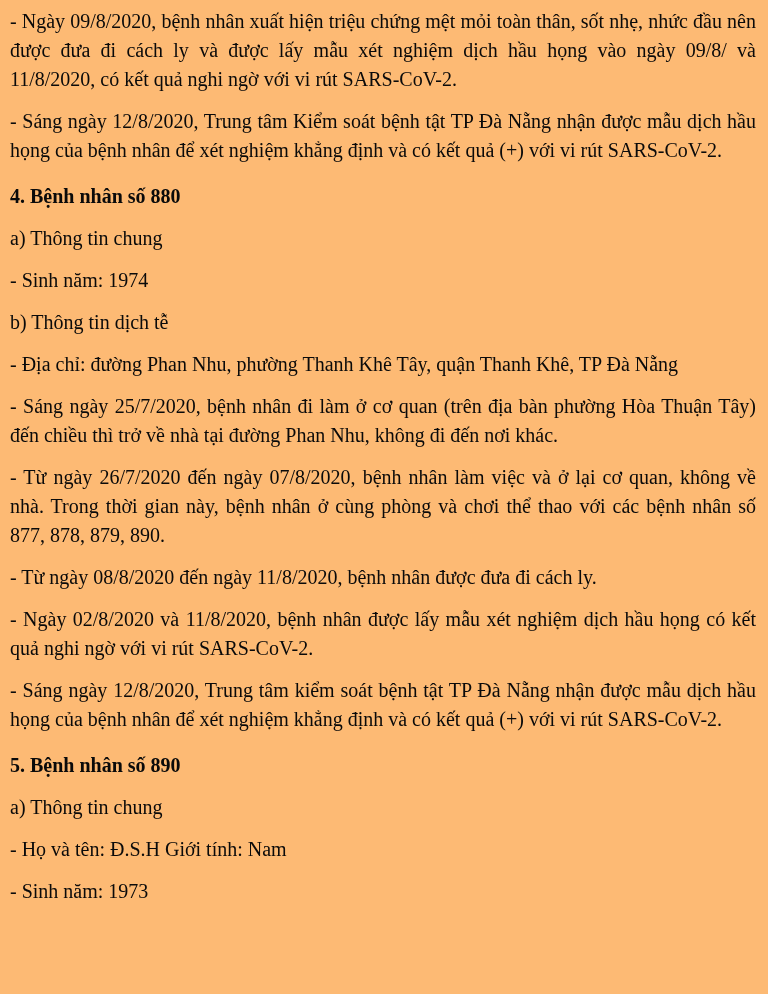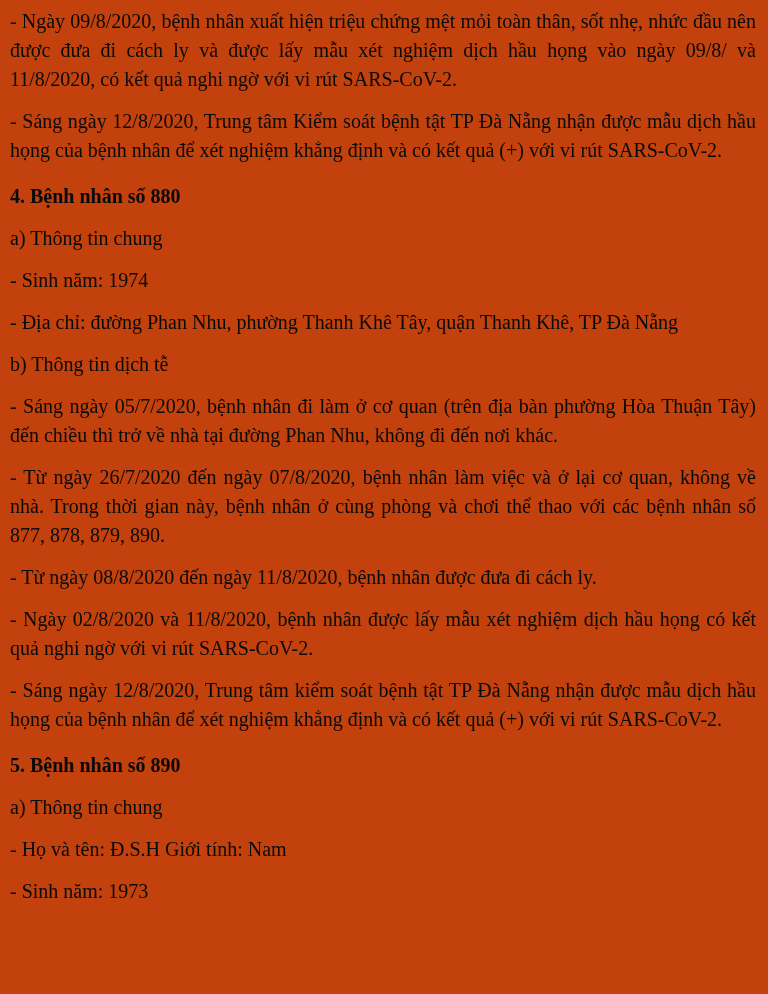--- a/index.html
+++ b/index.html
@@ -4,21 +4,21 @@
 <style>
   html, body {
     margin: 0;
     padding: 0;
     background: #ffffff;
   }
   .page {
     width: 768px;
     min-height: 994px;
     box-sizing: border-box;
-    background: #c2410c;
+    background: #fdba74;
     padding: 7px 12px 8px 10px;
     font-family: "Liberation Serif", "DejaVu Serif", serif;
     font-size: 20px;
     line-height: 29px;
     color: #0a0a0a;
   }
   .page p {
     margin: 0 0 13px 0;
     text-align: justify;
     text-justify: inter-word;
@@ -34,23 +34,23 @@
 </style>
 </head>
 <body>
 
 <main class="page">
   <p>- Ngày 09/8/2020, bệnh nhân xuất hiện triệu chứng mệt mỏi toàn thân, sốt nhẹ, nhức đầu nên được đưa đi cách ly và được lấy mẫu xét nghiệm dịch hầu họng vào ngày 09/8/ và 11/8/2020, có kết quả nghi ngờ với vi rút SARS-CoV-2.</p>
   <p>- Sáng ngày 12/8/2020, Trung tâm Kiểm soát bệnh tật TP Đà Nẵng nhận được mẫu dịch hầu họng của bệnh nhân để xét nghiệm khẳng định và có kết quả (+) với vi rút SARS-CoV-2.</p>
   <p class="heading">4. Bệnh nhân số 880</p>
   <p>a) Thông tin chung</p>
   <p>- Sinh năm: 1974</p>
+  <p>b) Thông tin dịch tễ</p>
   <p>- Địa chỉ: đường Phan Nhu, phường Thanh Khê Tây, quận Thanh Khê, TP Đà Nẵng</p>
-  <p>b) Thông tin dịch tễ</p>
-  <p>- Sáng ngày 05/7/2020, bệnh nhân đi làm ở cơ quan (trên địa bàn phường Hòa Thuận Tây) đến chiều thì trở về nhà tại đường Phan Nhu, không đi đến nơi khác.</p>
+  <p>- Sáng ngày 25/7/2020, bệnh nhân đi làm ở cơ quan (trên địa bàn phường Hòa Thuận Tây) đến chiều thì trở về nhà tại đường Phan Nhu, không đi đến nơi khác.</p>
   <p>- Từ ngày 26/7/2020 đến ngày 07/8/2020, bệnh nhân làm việc và ở lại cơ quan, không về nhà. Trong thời gian này, bệnh nhân ở cùng phòng và chơi thể thao với các bệnh nhân số 877, 878, 879, 890.</p>
   <p>- Từ ngày 08/8/2020 đến ngày 11/8/2020, bệnh nhân được đưa đi cách ly.</p>
   <p>- Ngày 02/8/2020 và 11/8/2020, bệnh nhân được lấy mẫu xét nghiệm dịch hầu họng có kết quả nghi ngờ với vi rút SARS-CoV-2.</p>
   <p>- Sáng ngày 12/8/2020, Trung tâm kiểm soát bệnh tật TP Đà Nẵng nhận được mẫu dịch hầu họng của bệnh nhân để xét nghiệm khẳng định và có kết quả (+) với vi rút SARS-CoV-2.</p>
   <p class="heading">5. Bệnh nhân số 890</p>
   <p>a) Thông tin chung</p>
   <p>- Họ và tên: Đ.S.H Giới tính: Nam</p>
   <p>- Sinh năm: 1973</p>
 </main>
 

